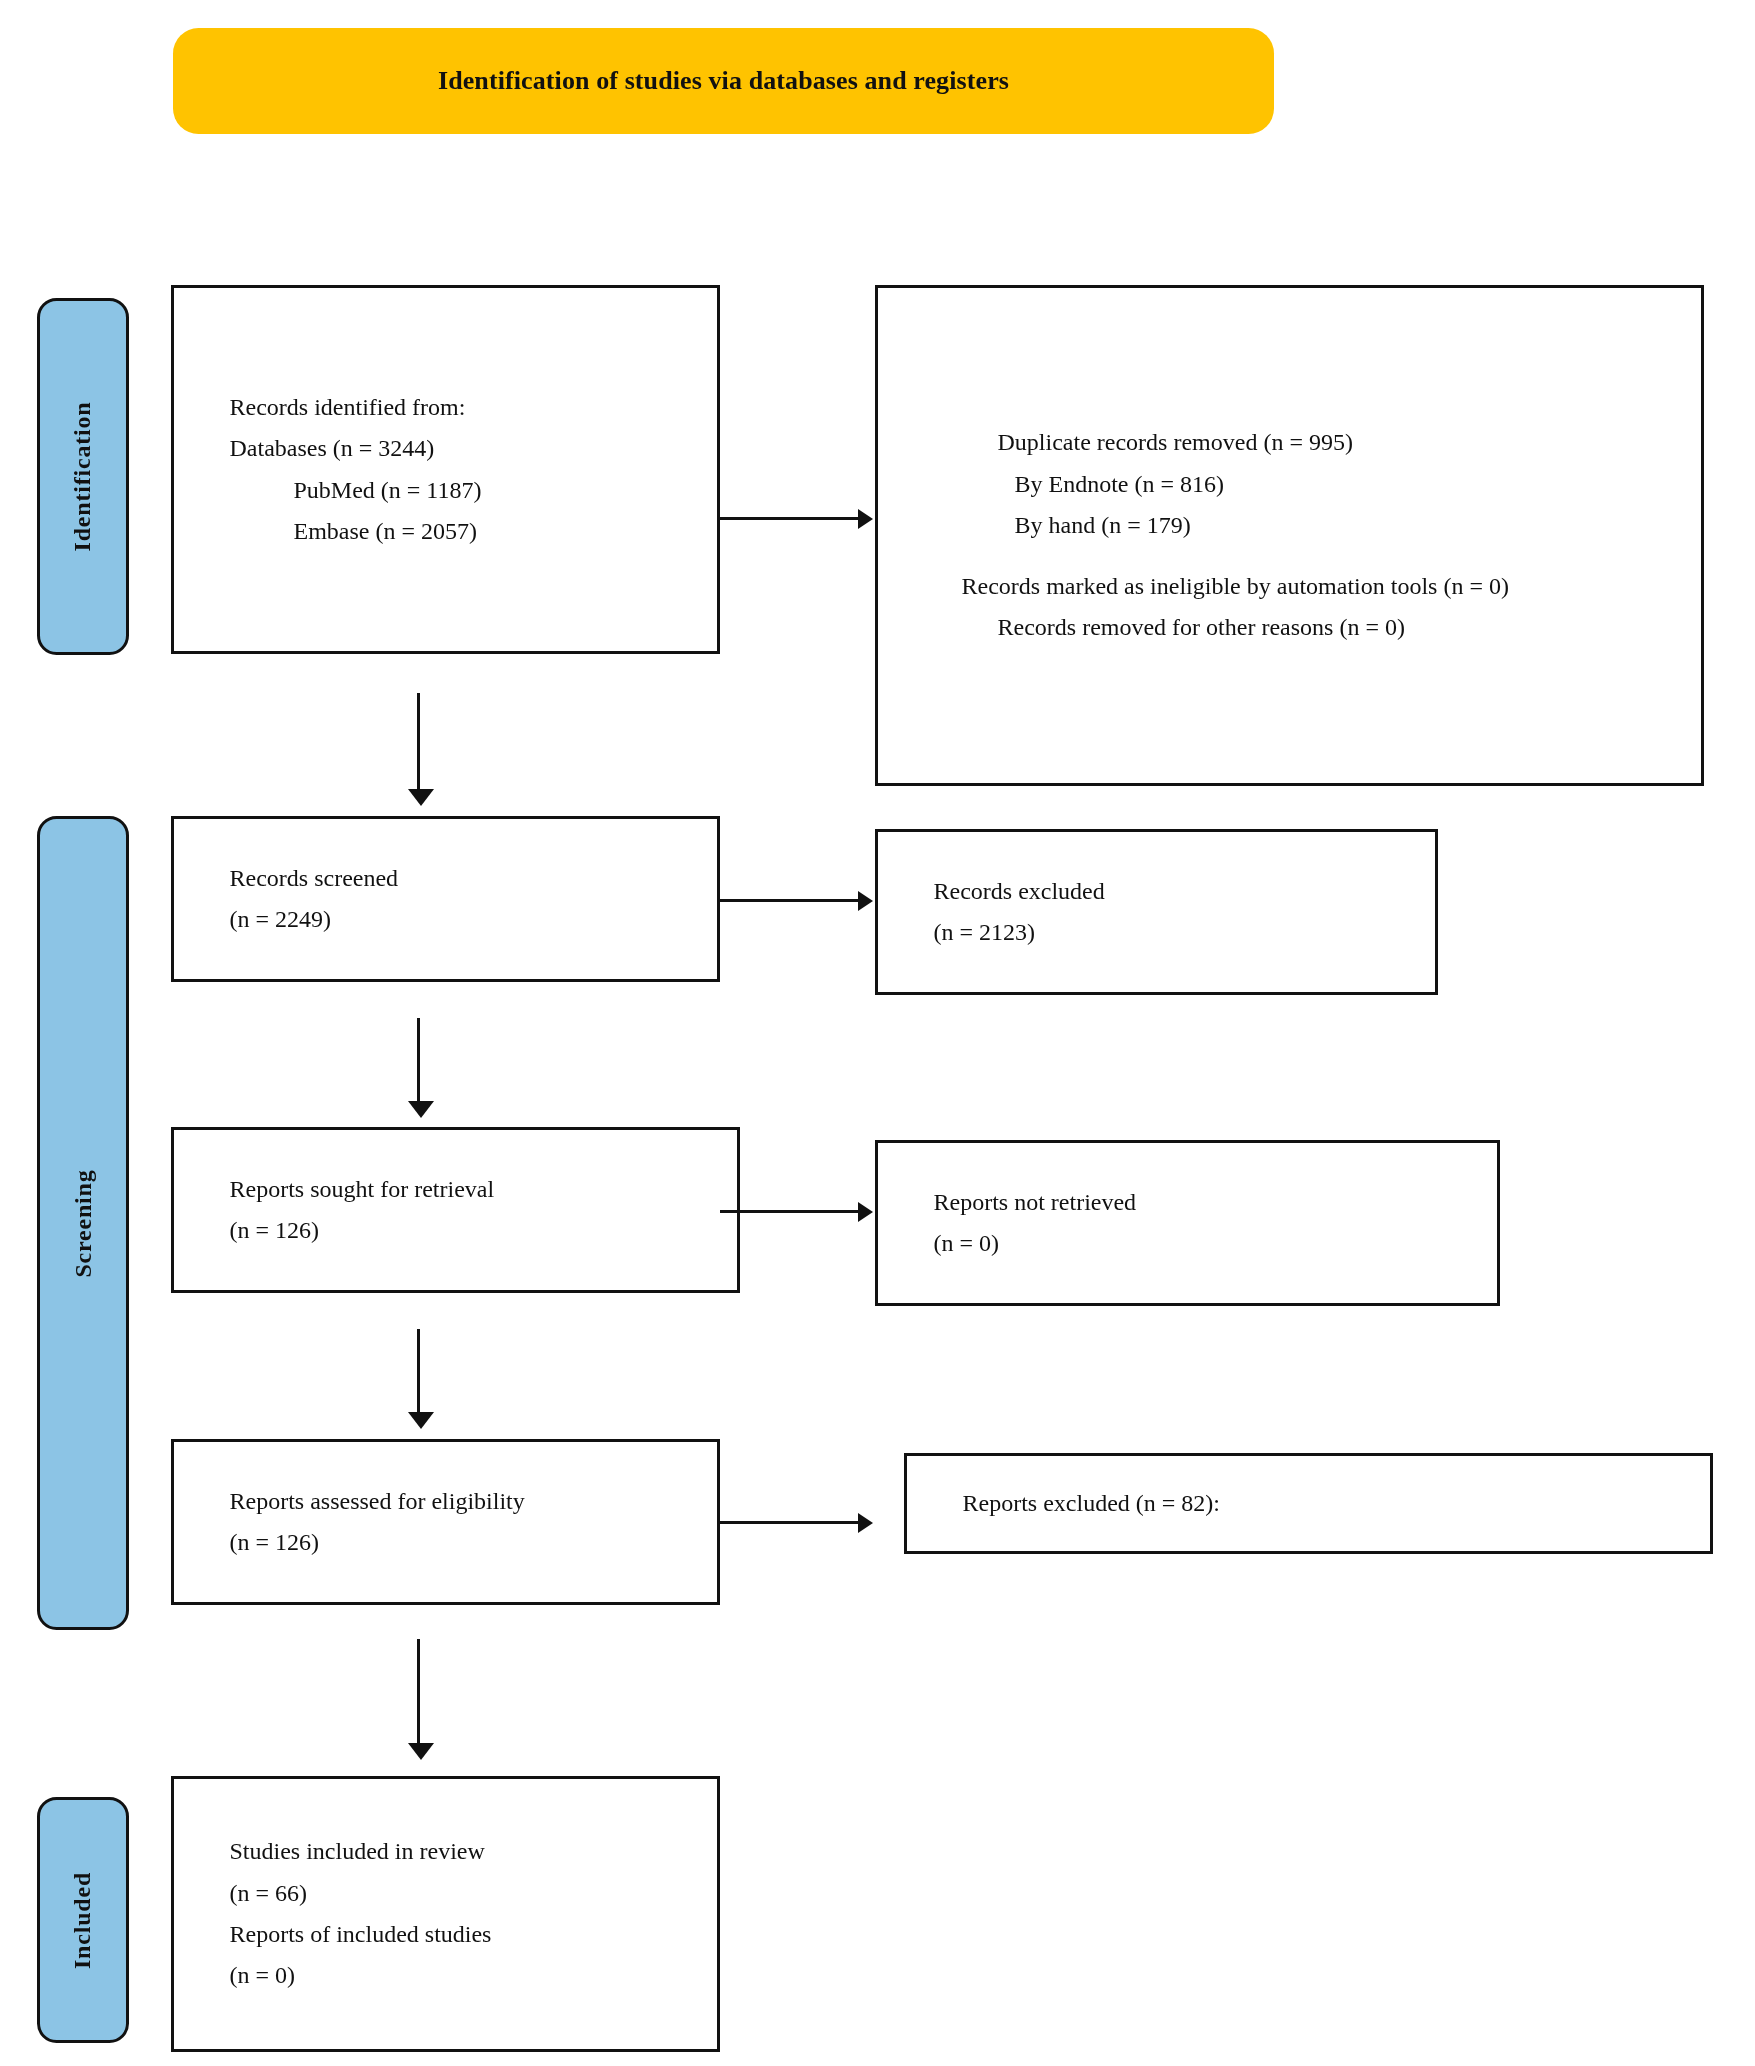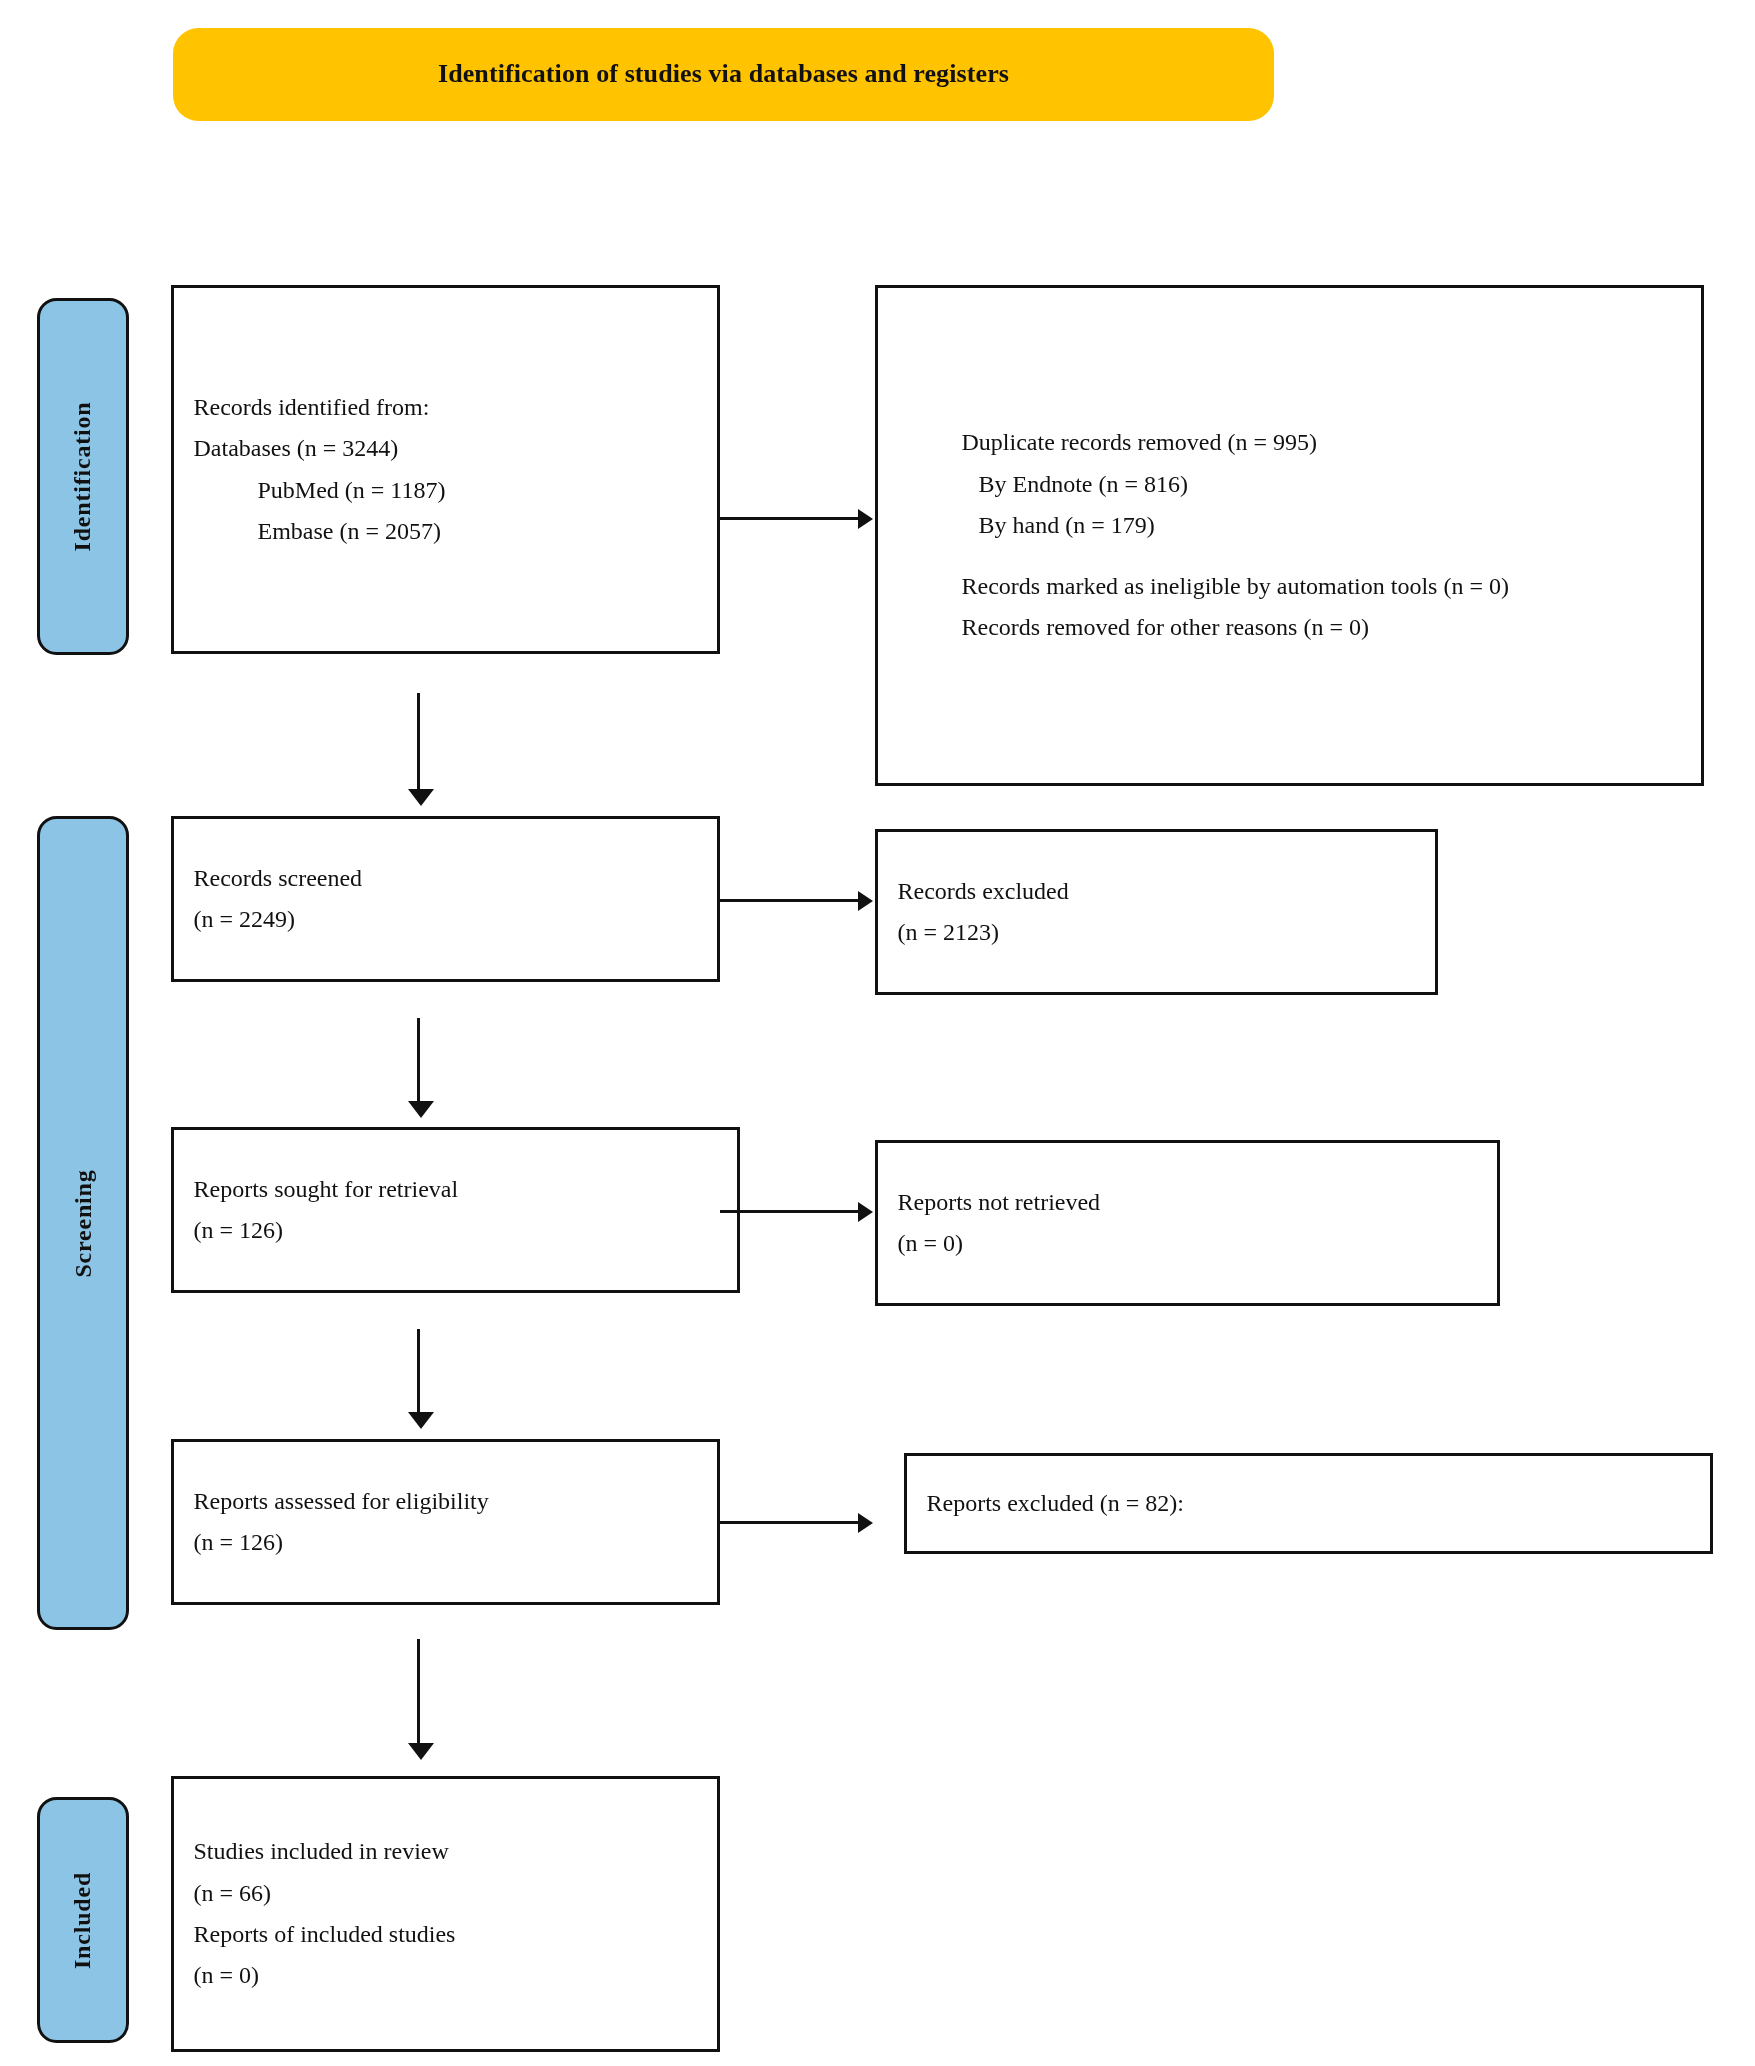--- a/index.html
+++ b/index.html
@@ -18,21 +18,21 @@
     background: #ffffff;
     overflow: hidden;
   }
 
   
   .banner {
     position: absolute;
     left: 173px;
     top: 28px;
     width: 1101px;
-    height: 93px;
+    height: 106px;
     background: #FFC300;
     border-radius: 25.5px;
     box-sizing: border-box;
     display: flex;
     align-items: center;
     justify-content: center;
   }
   .banner-text {
     font-size: 26px;
     font-weight: bold;
@@ -71,21 +71,21 @@
     display: flex;
     flex-direction: column;
     justify-content: center;
   }
   .box-body {
     padding: 0 19.5px;
     font-size: 24px;
     color: #111111;
     line-height: 1.72;
   }
-  .box-body .ln { display: block; white-space: nowrap; }
+  .box-body .ln { display: block; white-space: nowrap; margin-left: 36px; }
   .box-body .ln.indent1 { padding-left: 64px; }
   .box-body .ln.indent2 { padding-left: 81px; }
   .box-body .just { white-space: normal; text-align: justify; }
   .box-body em { font-style: italic; }
 
   
   .arrow-h {
     position: absolute;
     height: 0;
     border-top: 3px solid #111111;

